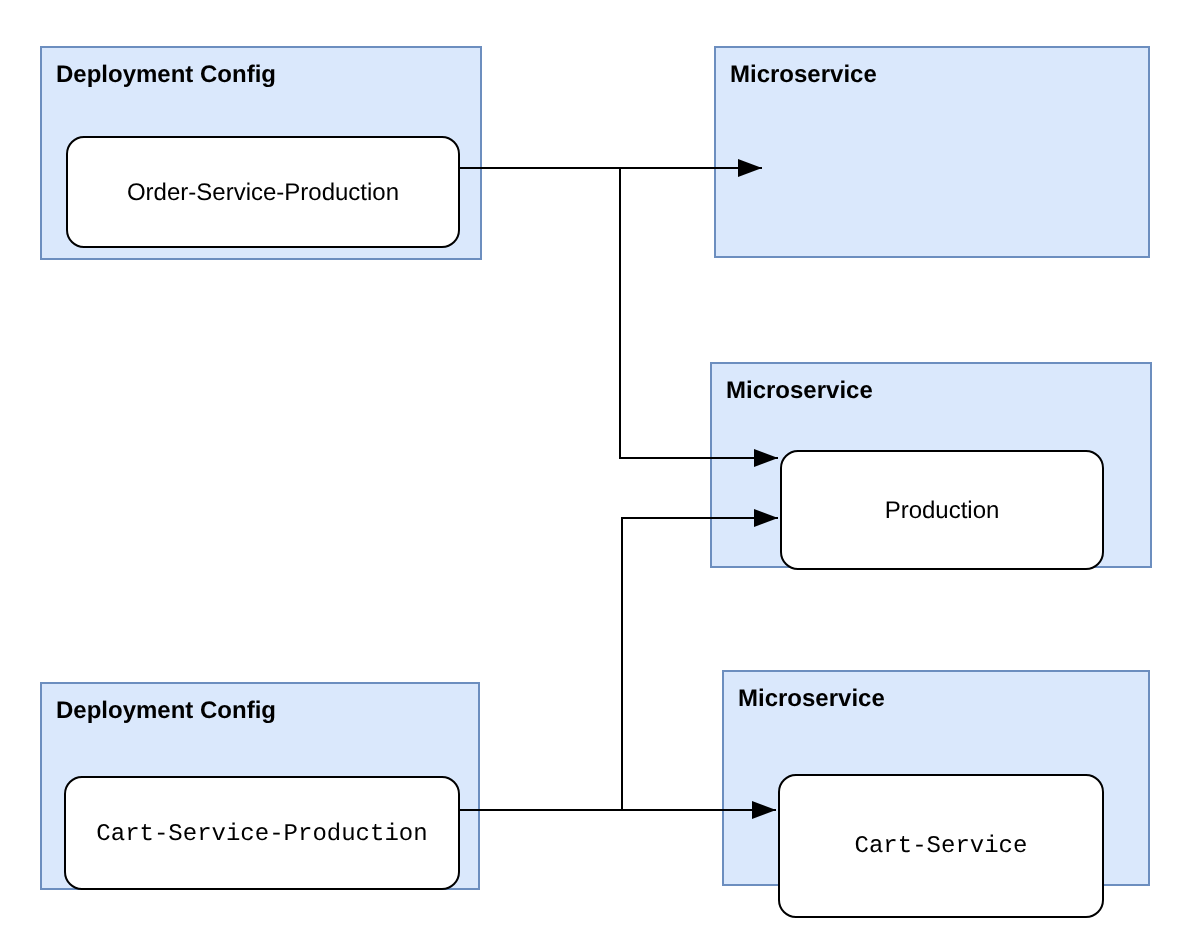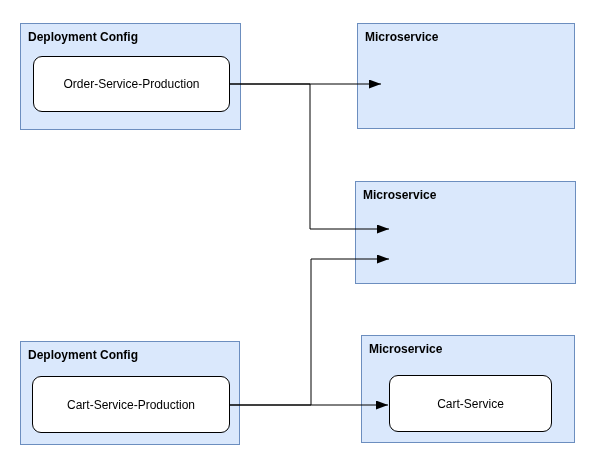--- a/index.html
+++ b/index.html
@@ -30,20 +30,21 @@
   }
   .node {
     position: absolute;
     background: var(--node-fill, #ffffff);
     border: 1px solid var(--node-border, #000000);
     border-radius: 9px;
     box-sizing: border-box;
     display: flex;
     align-items: center;
     justify-content: center;
+    margin-top: 12px;
   }
   .node-label {
     font-size: 12px;
     color: var(--text-color, #000000);
     white-space: nowrap;
     text-align: center;
   }
   .edges {
     position: absolute;
     left: 0;
@@ -79,26 +80,29 @@
 
   <div class="group" style="left:361px; top:335px; width:214px; height:108px;">
     <div class="group-title">Microservice</div>
   </div>
 
   <div class="node" style="left:33px; top:56px; width:197px; height:56px;">
     <span class="node-label">Order-Service-Production</span>
   </div>
 
 
+  <div class="node" style="left:390px; top:213px; width:162px; height:60px;">
+    <span class="node-label">Production</span>
+  </div>
 
-  <div class="node" style="left:32px; top:376px; width:198px; height:57px;">
+  <div class="node" style="left:32px; top:376px; width:198px; height:57px;font-family:Liberation Mono, monospace;">
     <span class="node-label">Cart-Service-Production</span>
   </div>
 
-  <div class="node" style="left:389px; top:375px; width:163px; height:57px;">
+  <div class="node" style="left:389px; top:375px; width:163px; height:72px;font-family:Liberation Mono, monospace;">
     <span class="node-label">Cart-Service</span>
   </div>
 
   <svg class="edges" width="601" height="466" viewBox="0 0 601 466">
     <defs>
       <marker id="arrowhead" markerUnits="userSpaceOnUse" markerWidth="12" markerHeight="9" refX="12" refY="4.5" orient="auto">
         <path d="M0,0 L12,4.5 L0,9 Z" fill="#000000"></path>
       </marker>
     </defs>
     <path class="edge" d="M230,84 L381,84" marker-end="url(#arrowhead)"></path>

